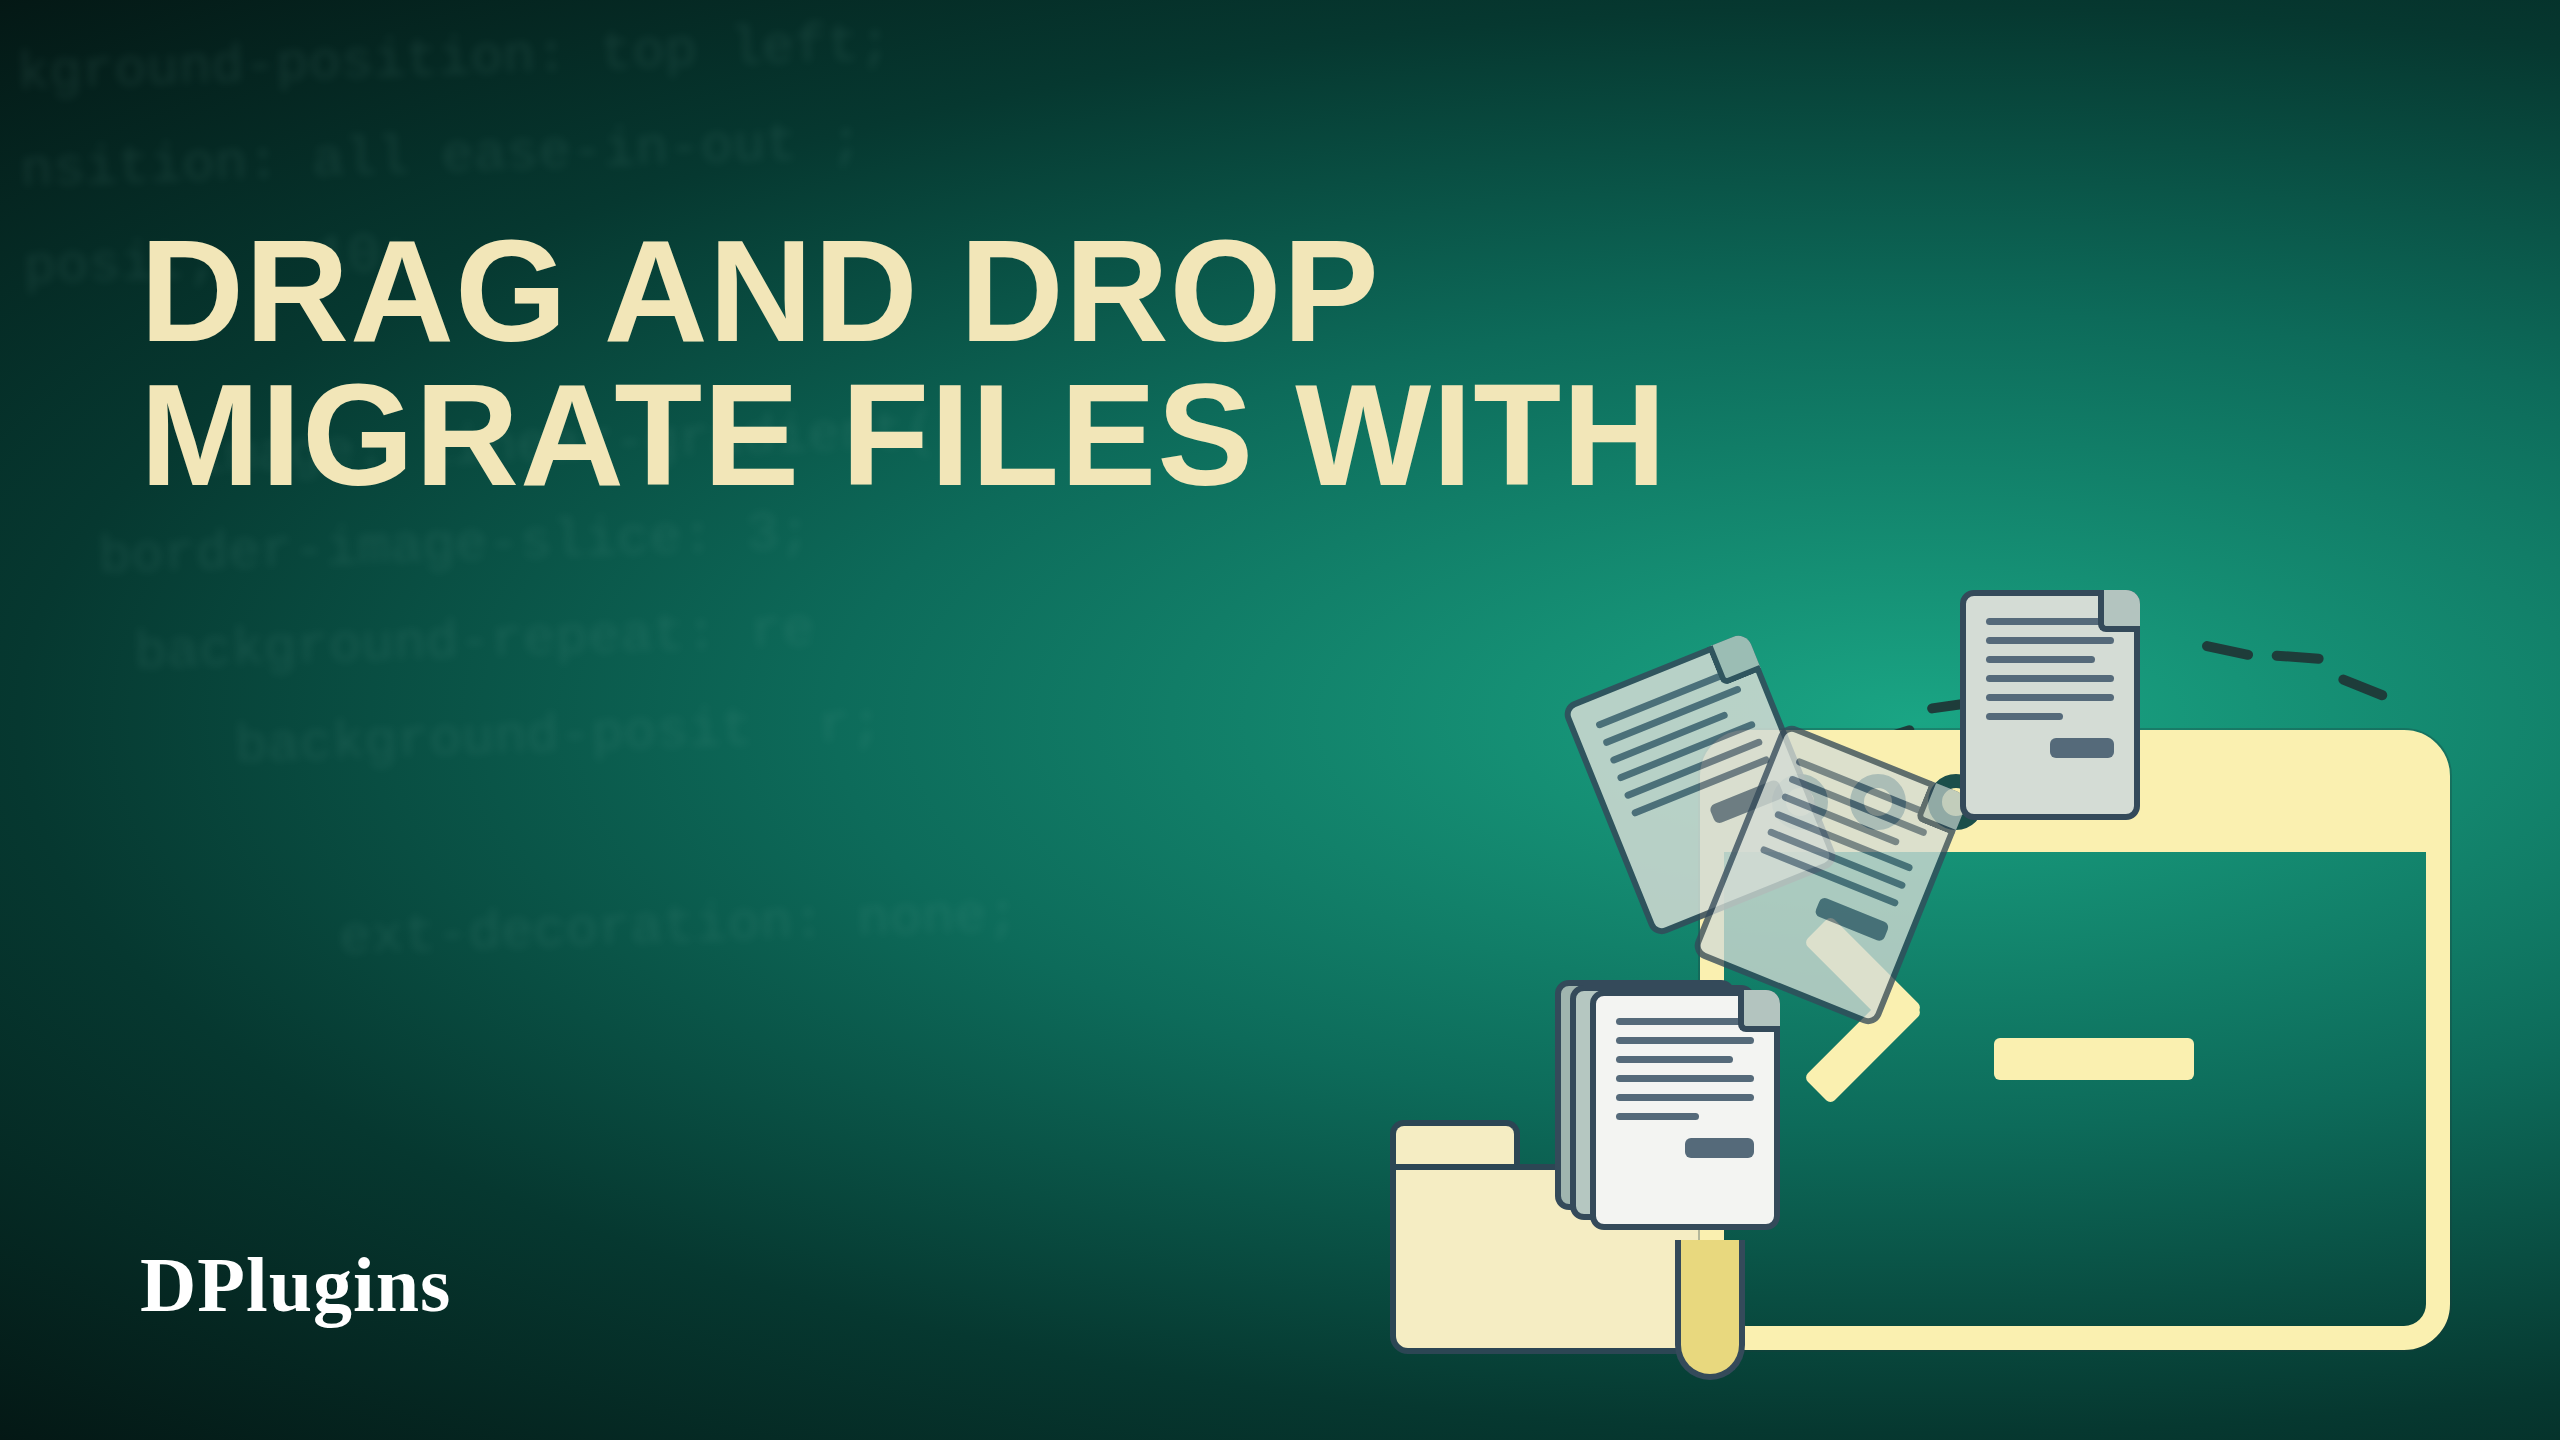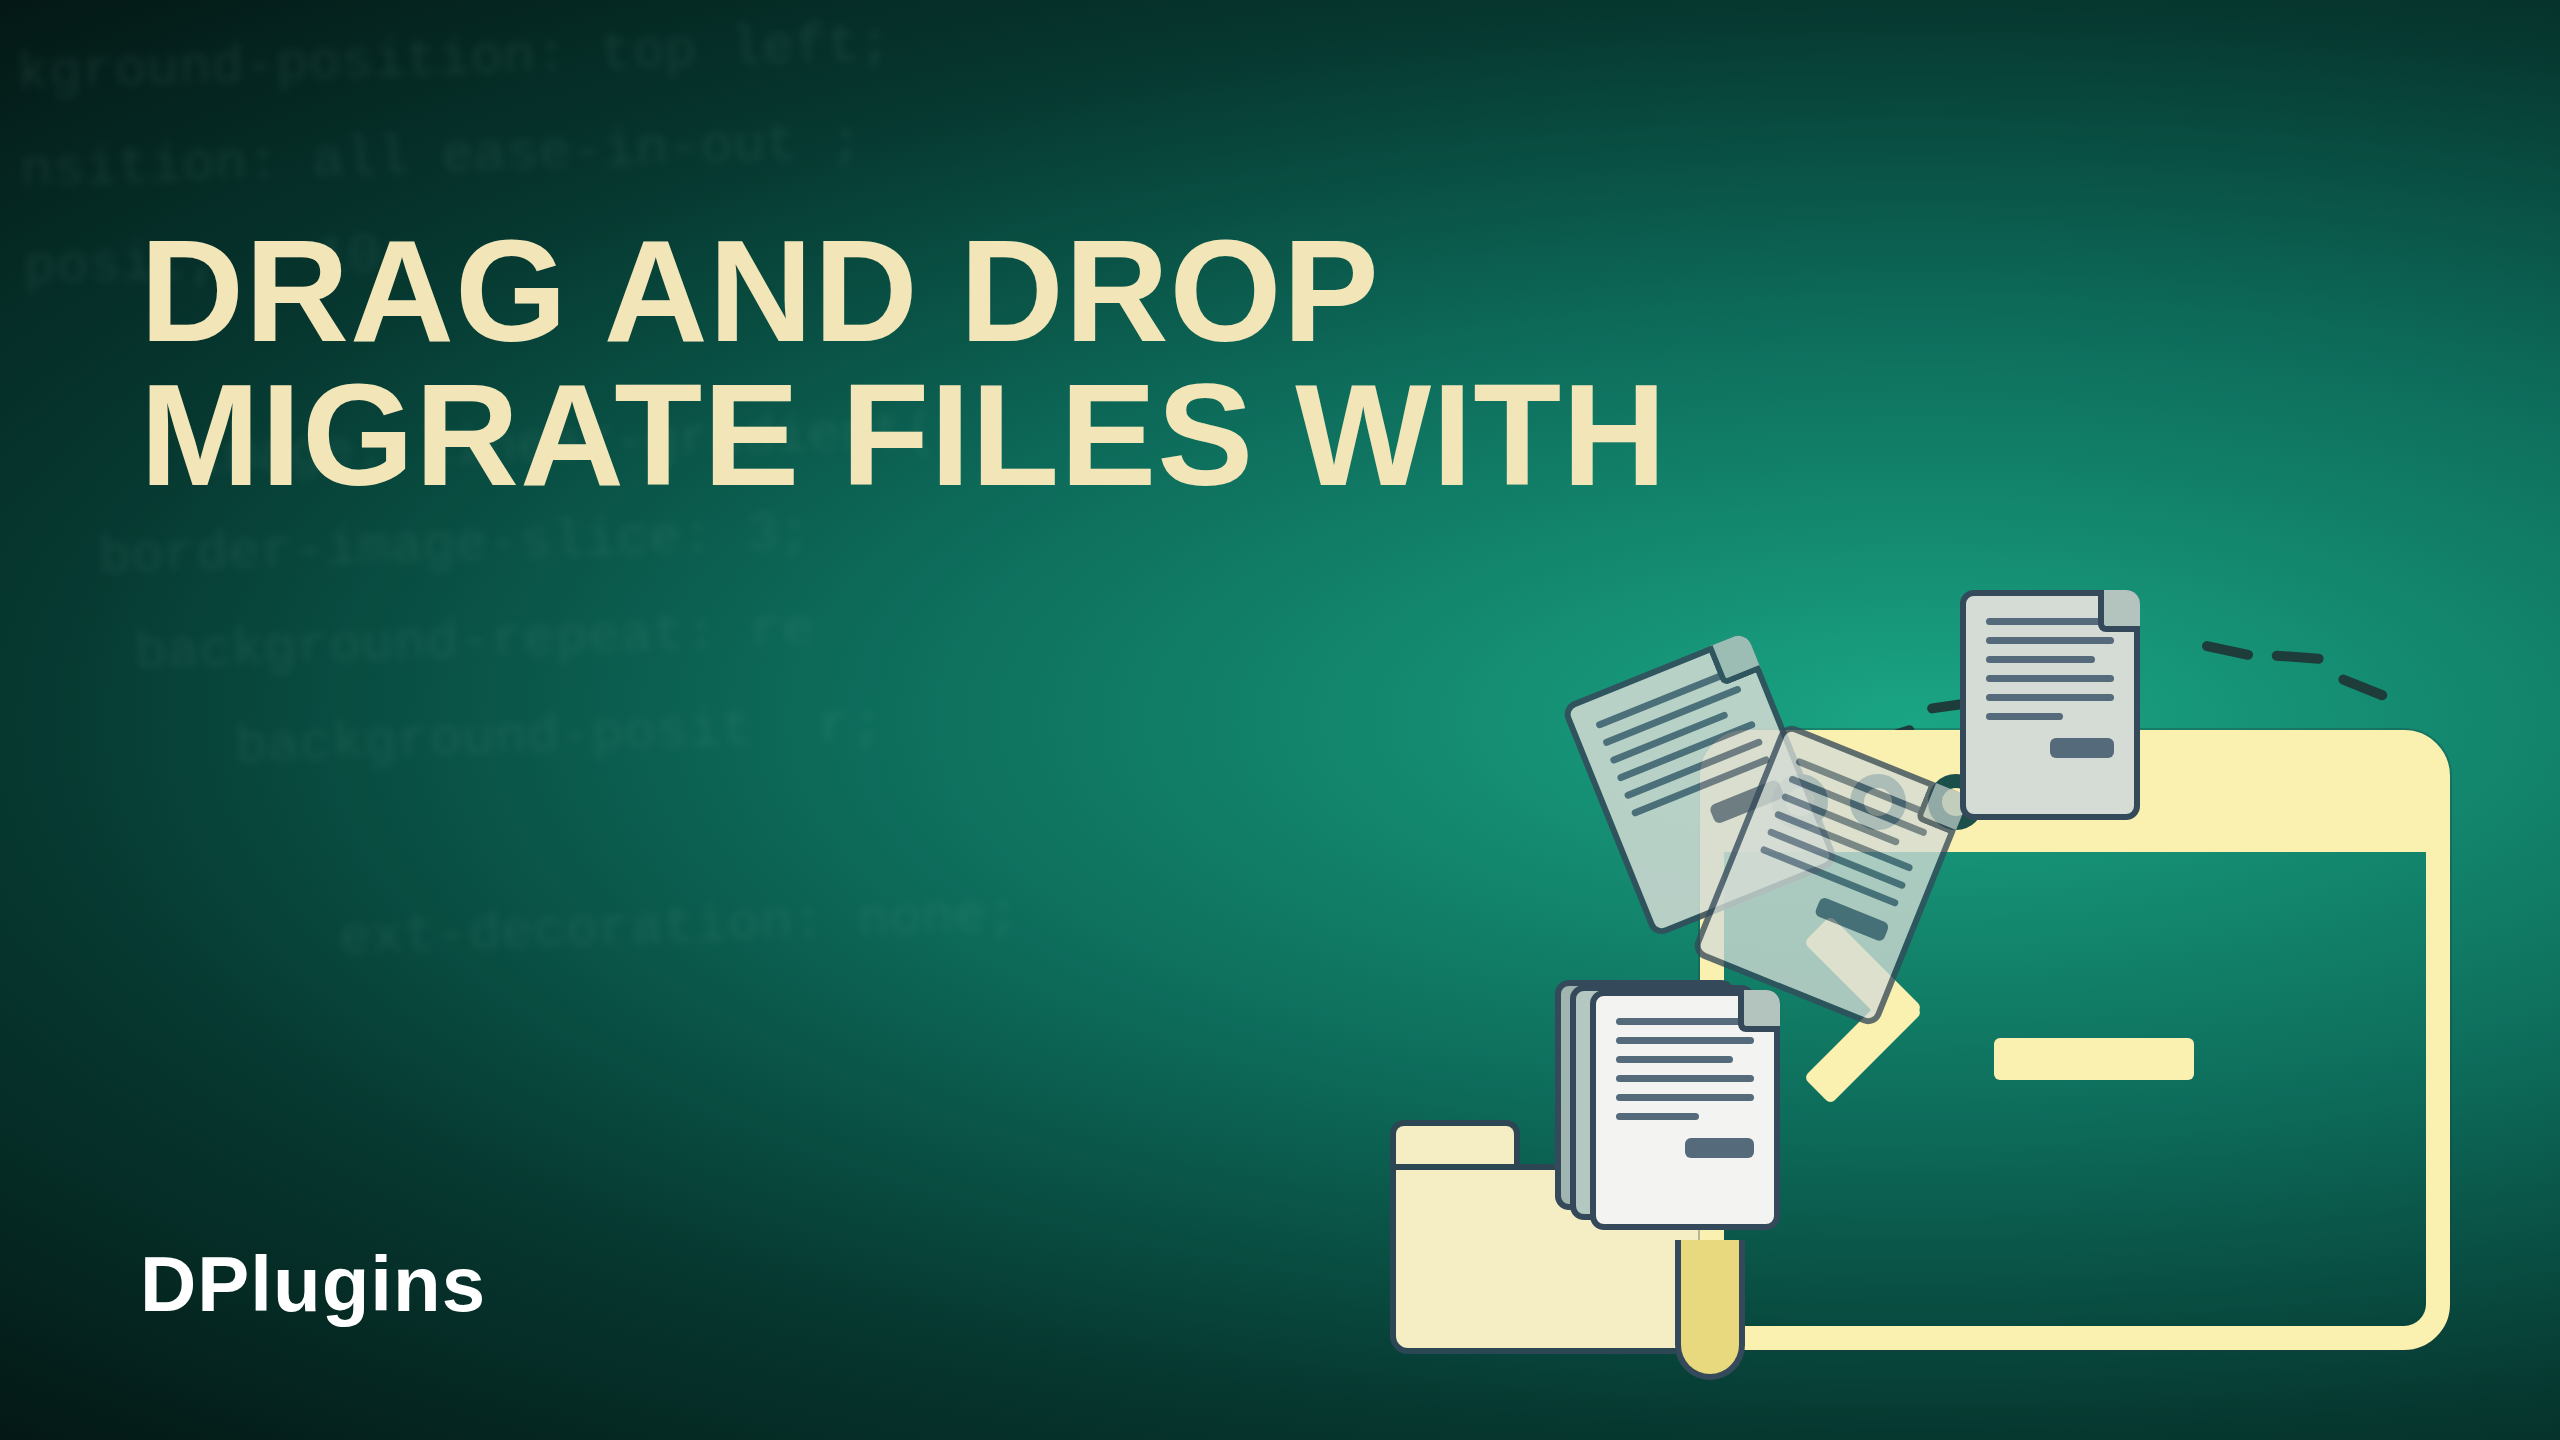--- a/index.html
+++ b/index.html
@@ -52,20 +52,21 @@
       text-transform: uppercase;
     }
     .logo {
       position: absolute;
       bottom: 110px;
       left: 140px;
       display: flex;
       align-items: center;
       gap: 2px;
       color: #fff;
+      font-family: Liberation Serif, serif;
     }
     .logo-text {
       font-size: 78px;
       font-weight: 700;
       letter-spacing: 1px;
     }
     .illustration {
       position: absolute;
       right: 0;
       bottom: 0;

